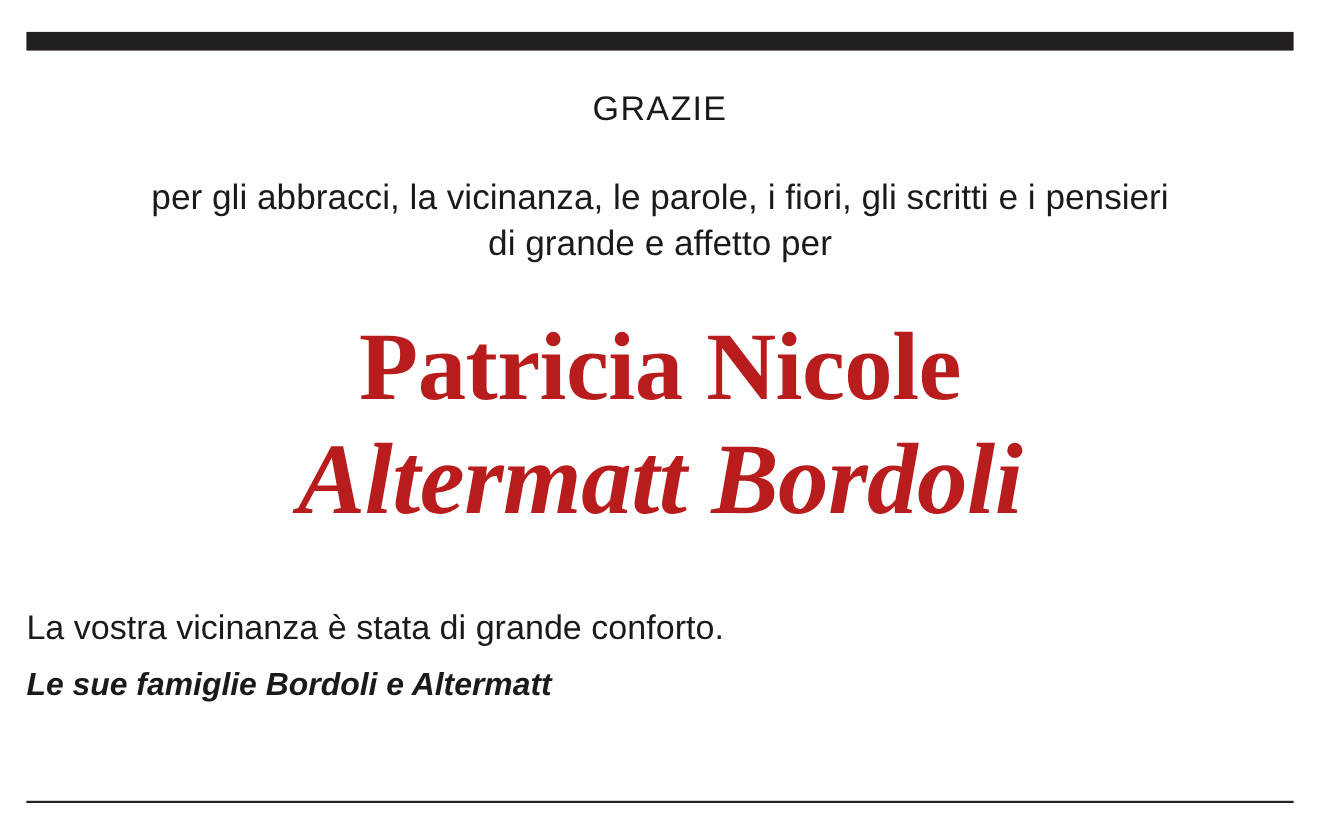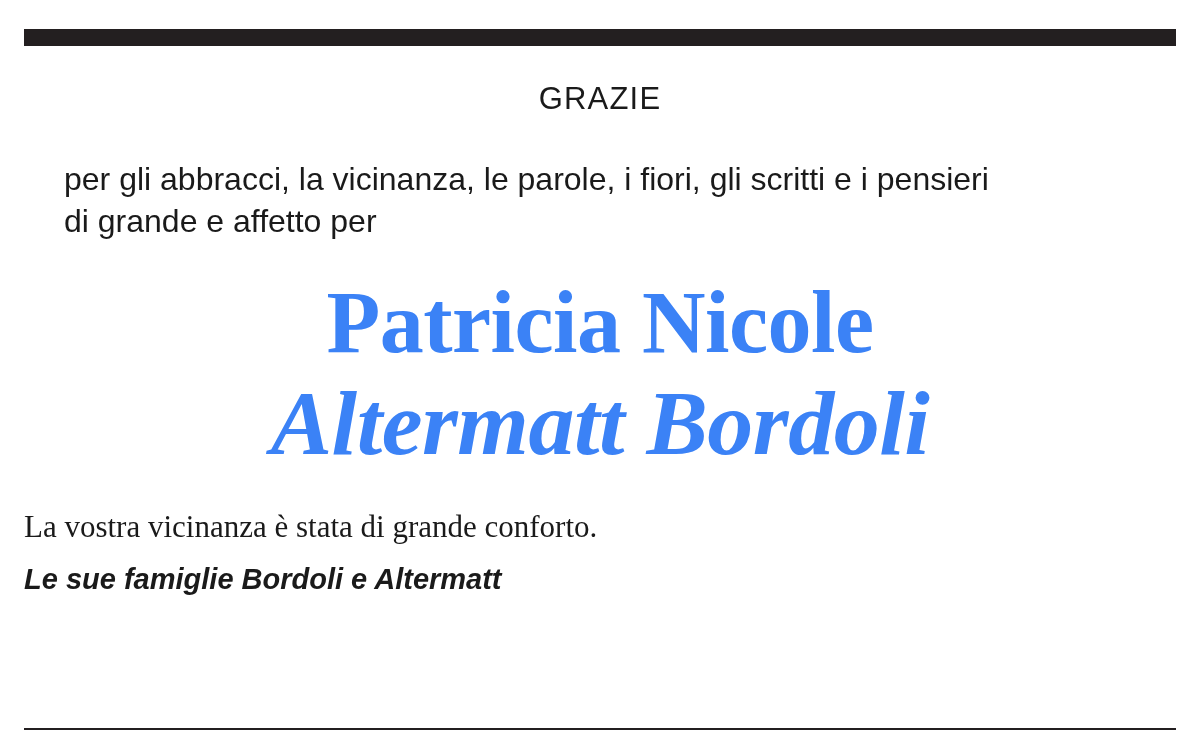--- a/index.html
+++ b/index.html
@@ -55,55 +55,54 @@
     text-align: center;
     font-size: 31px;
     letter-spacing: 1.2px;
     font-weight: 400;
     line-height: 1.1;
     margin-top: 22px;
     color: #1a1a1a;
   }
 
   .lead {
-    text-align: left;
+    text-align: center;
     font-size: 32px;
     line-height: 1.32;
     margin-top: 42px;
     padding: 0 40px;
     color: #1a1a1a;
   }
 
   .name-block {
     text-align: center;
-    margin-top: 32px;
+    margin-top: 44px;
     font-family: "Liberation Serif", serif;
     font-weight: bold;
-    color: #3b82f6;
+    color: #b91c1c;
     line-height: 1.08;
   }
   .name-line {
     display: block;
     font-size: 88px;
     letter-spacing: -0.5px;
     white-space: nowrap;
   }
   .name-line.second {
     font-size: 92px;
     margin-top: 4px;
     font-style: italic;
   }
 
   .closing {
-    margin-top: 34px;
+    margin-top: 66px;
     font-size: 31px;
     line-height: 1.3;
     text-align: left;
     color: #1a1a1a;
-    font-family: Liberation Serif, serif;
   }
 
   .signature {
     margin-top: 16px;
     font-size: 29px;
     font-style: italic;
     font-weight: bold;
     text-align: left;
     color: #1a1a1a;
   }

